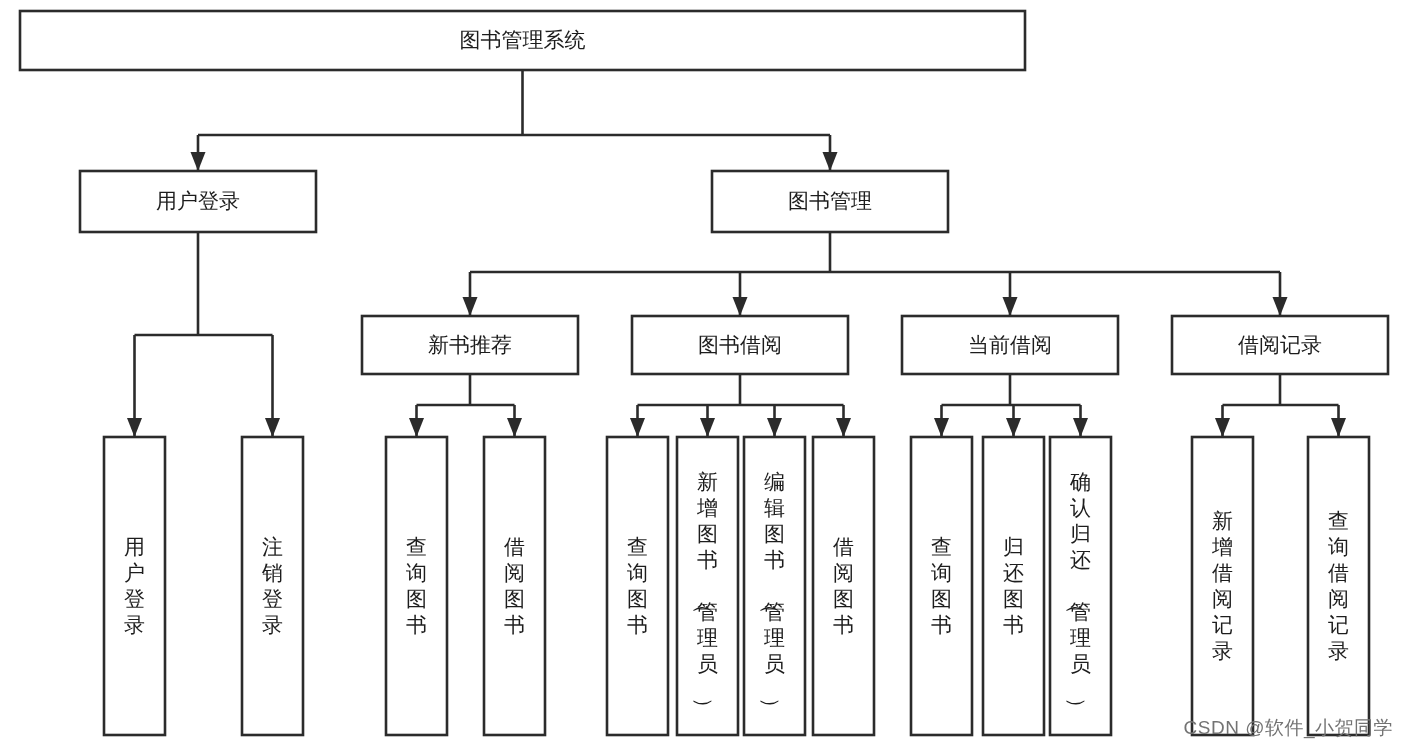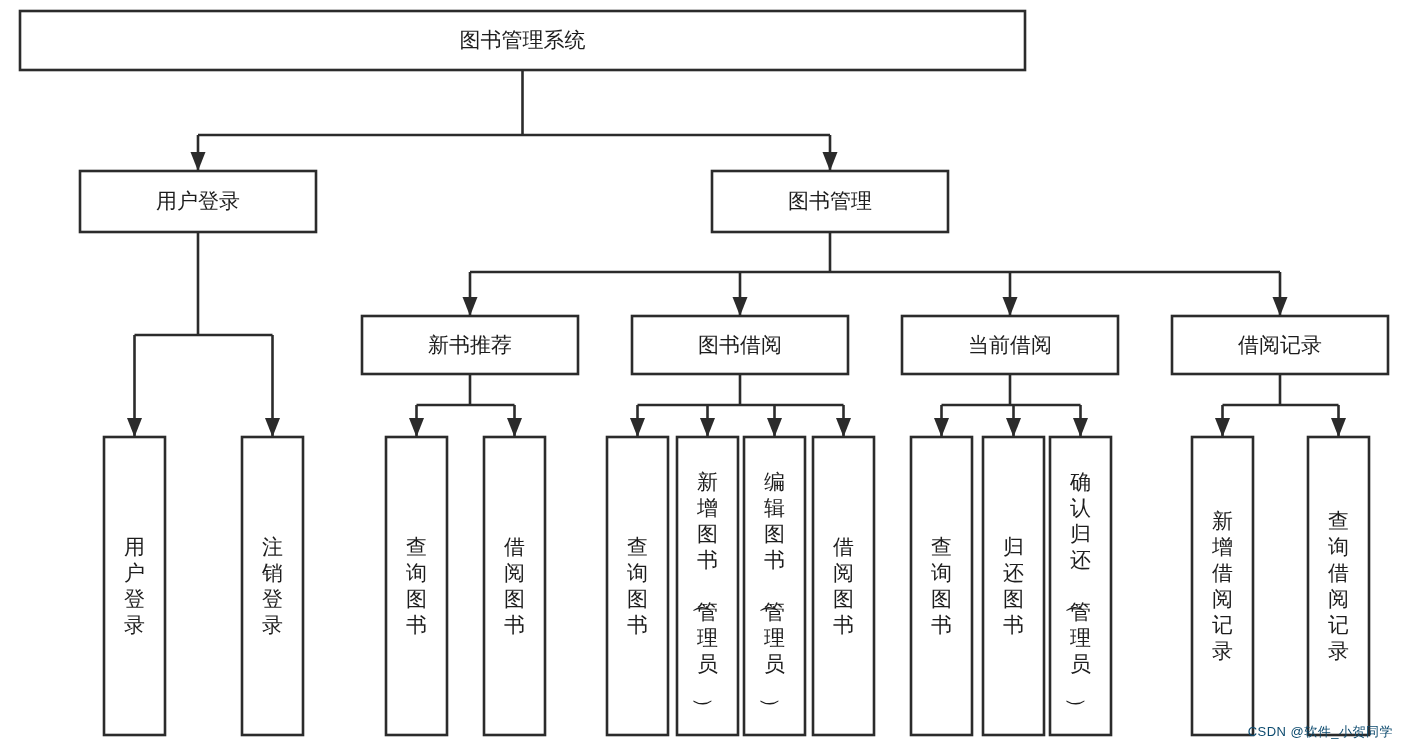--- a/index.html
+++ b/index.html
@@ -52,22 +52,22 @@
     font-family: "Liberation Sans", "DejaVu Sans", sans-serif;
     font-size: 21px;
     fill: #1d1d1d;
     text-anchor: middle;
   }
   .watermark {
     position: absolute;
     right: 12px;
     bottom: 6px;
     font-family: "Liberation Sans", "DejaVu Sans", sans-serif;
-    font-size: 13px;
-    color: #0c4a6e;
+    font-size: 19px;
+    color: #737373;
     white-space: nowrap;
     letter-spacing: 0.5px;
     user-select: none;
   }
 </style>
 </head>
 <body>
 
 <div id="diagram-root">
   <svg id="flow" viewBox="0 0 1405 747" xmlns="http://www.w3.org/2000/svg">

